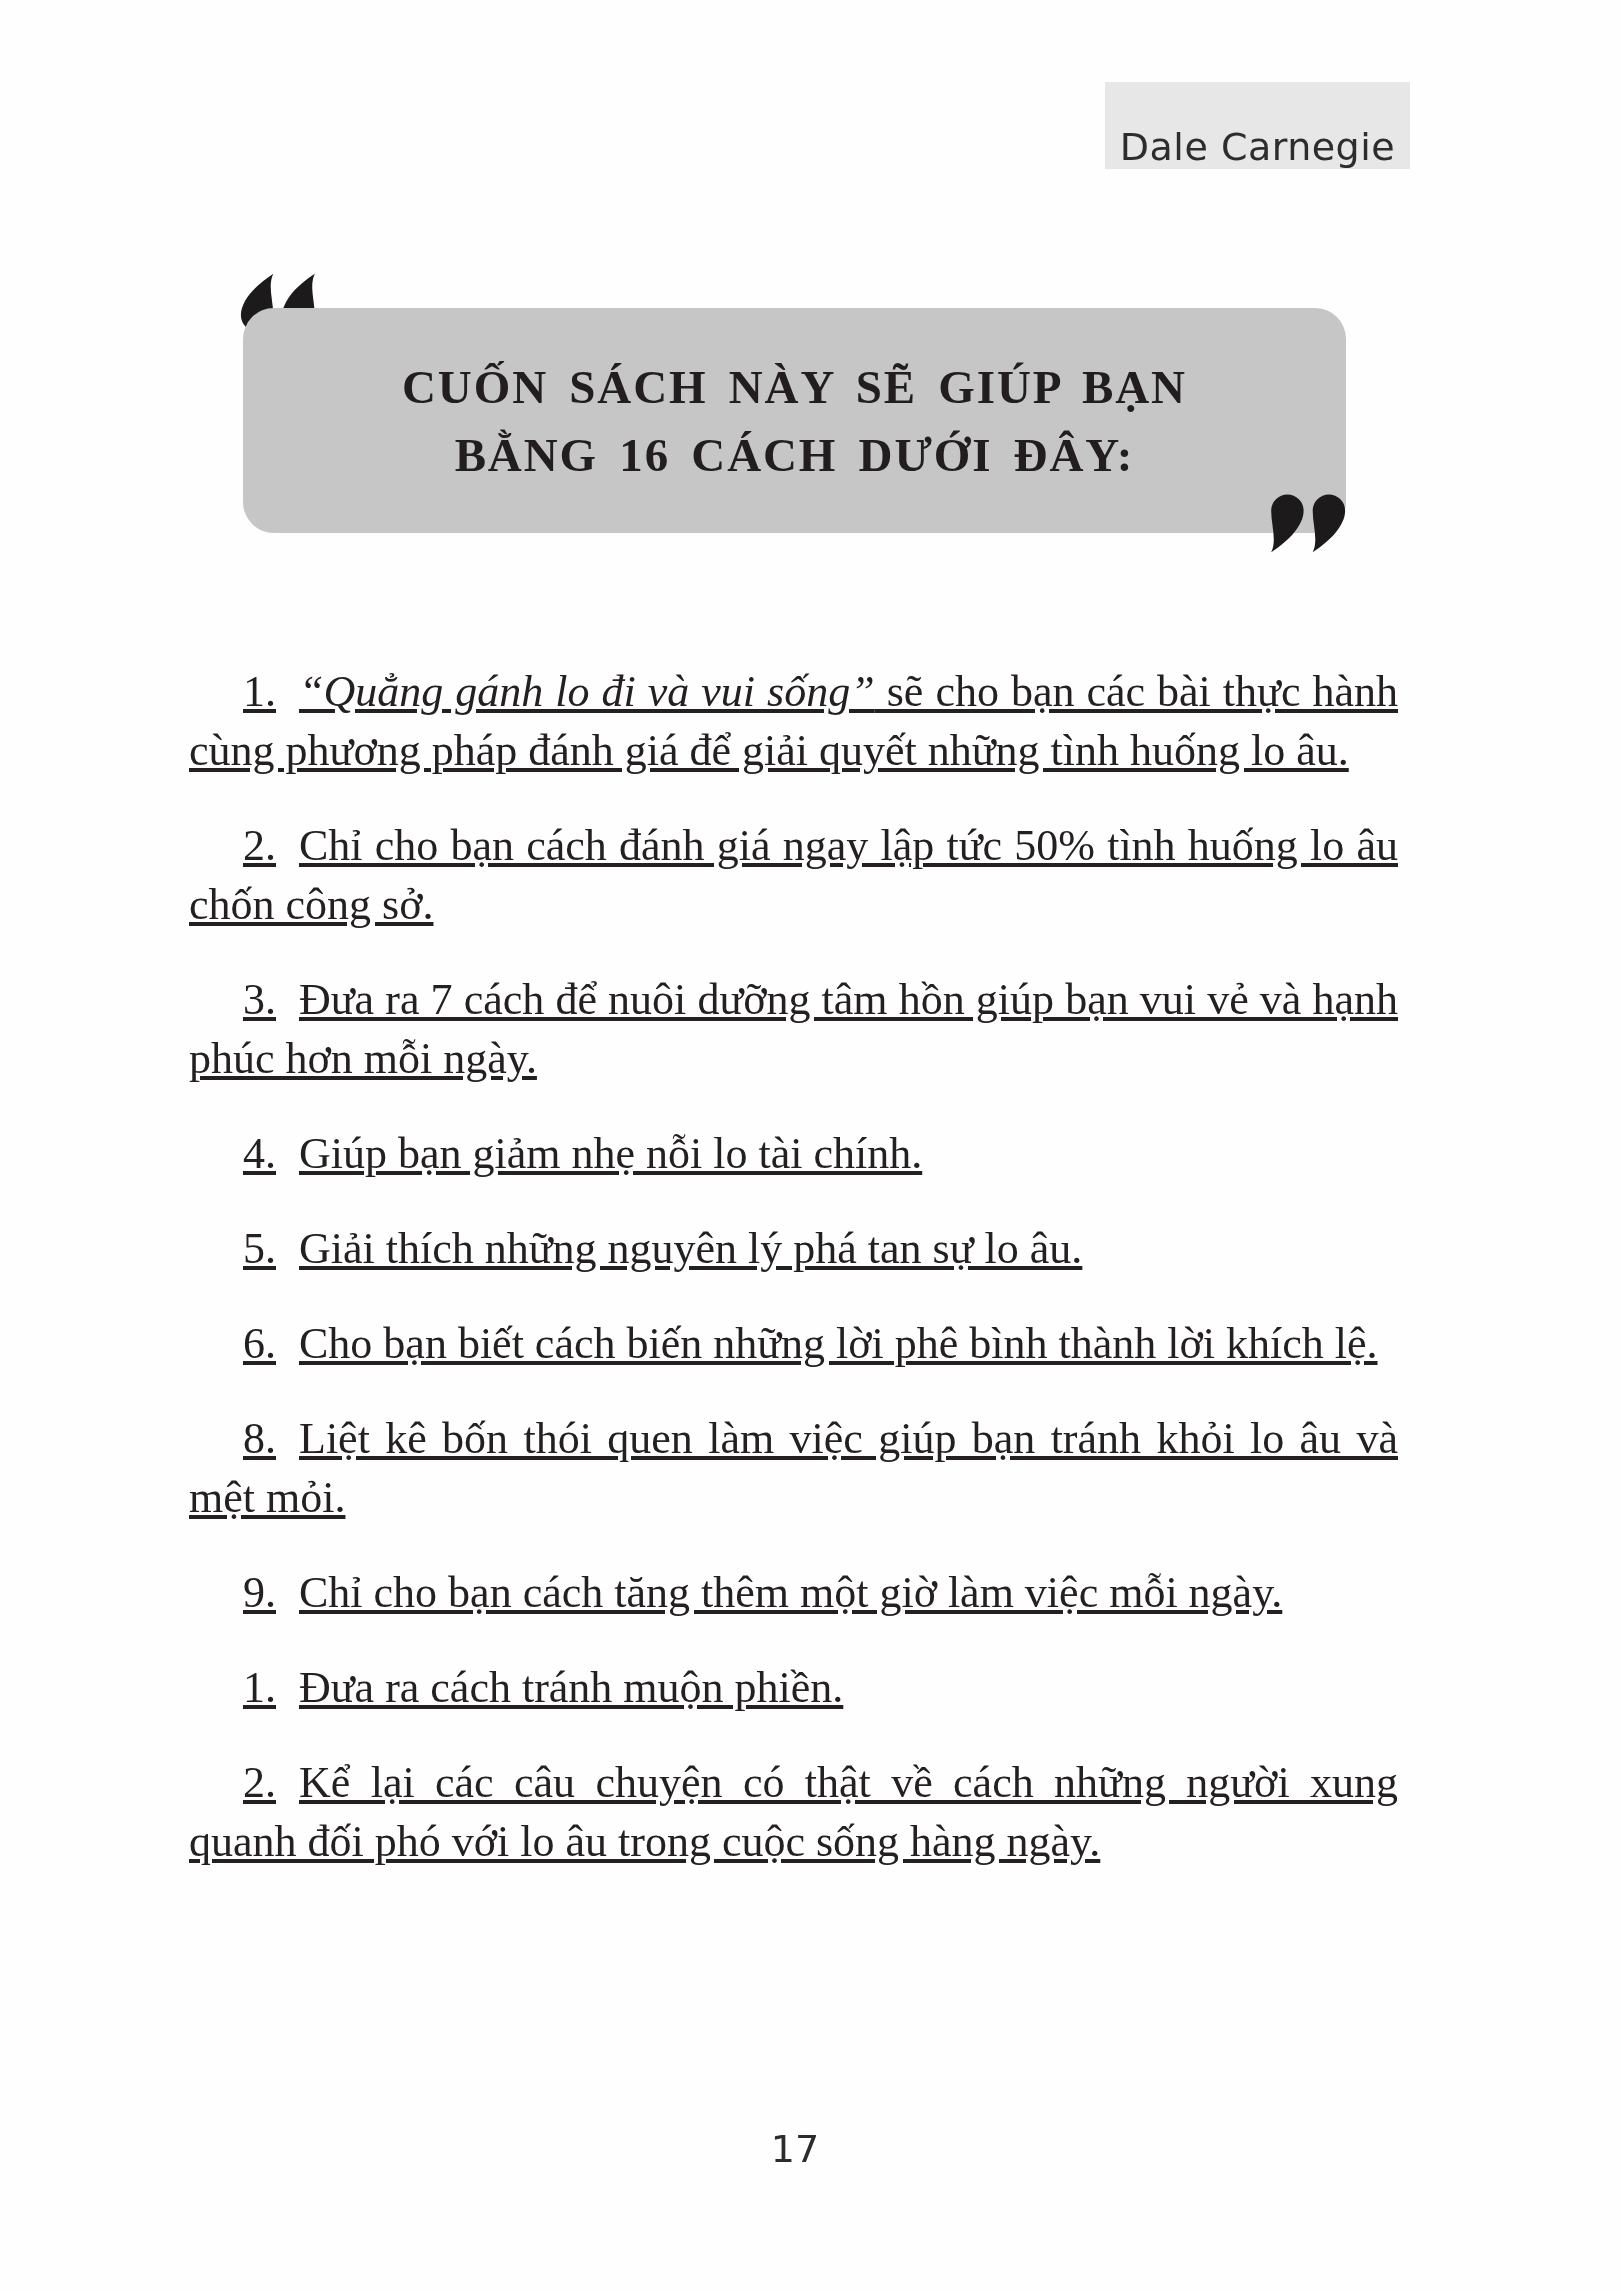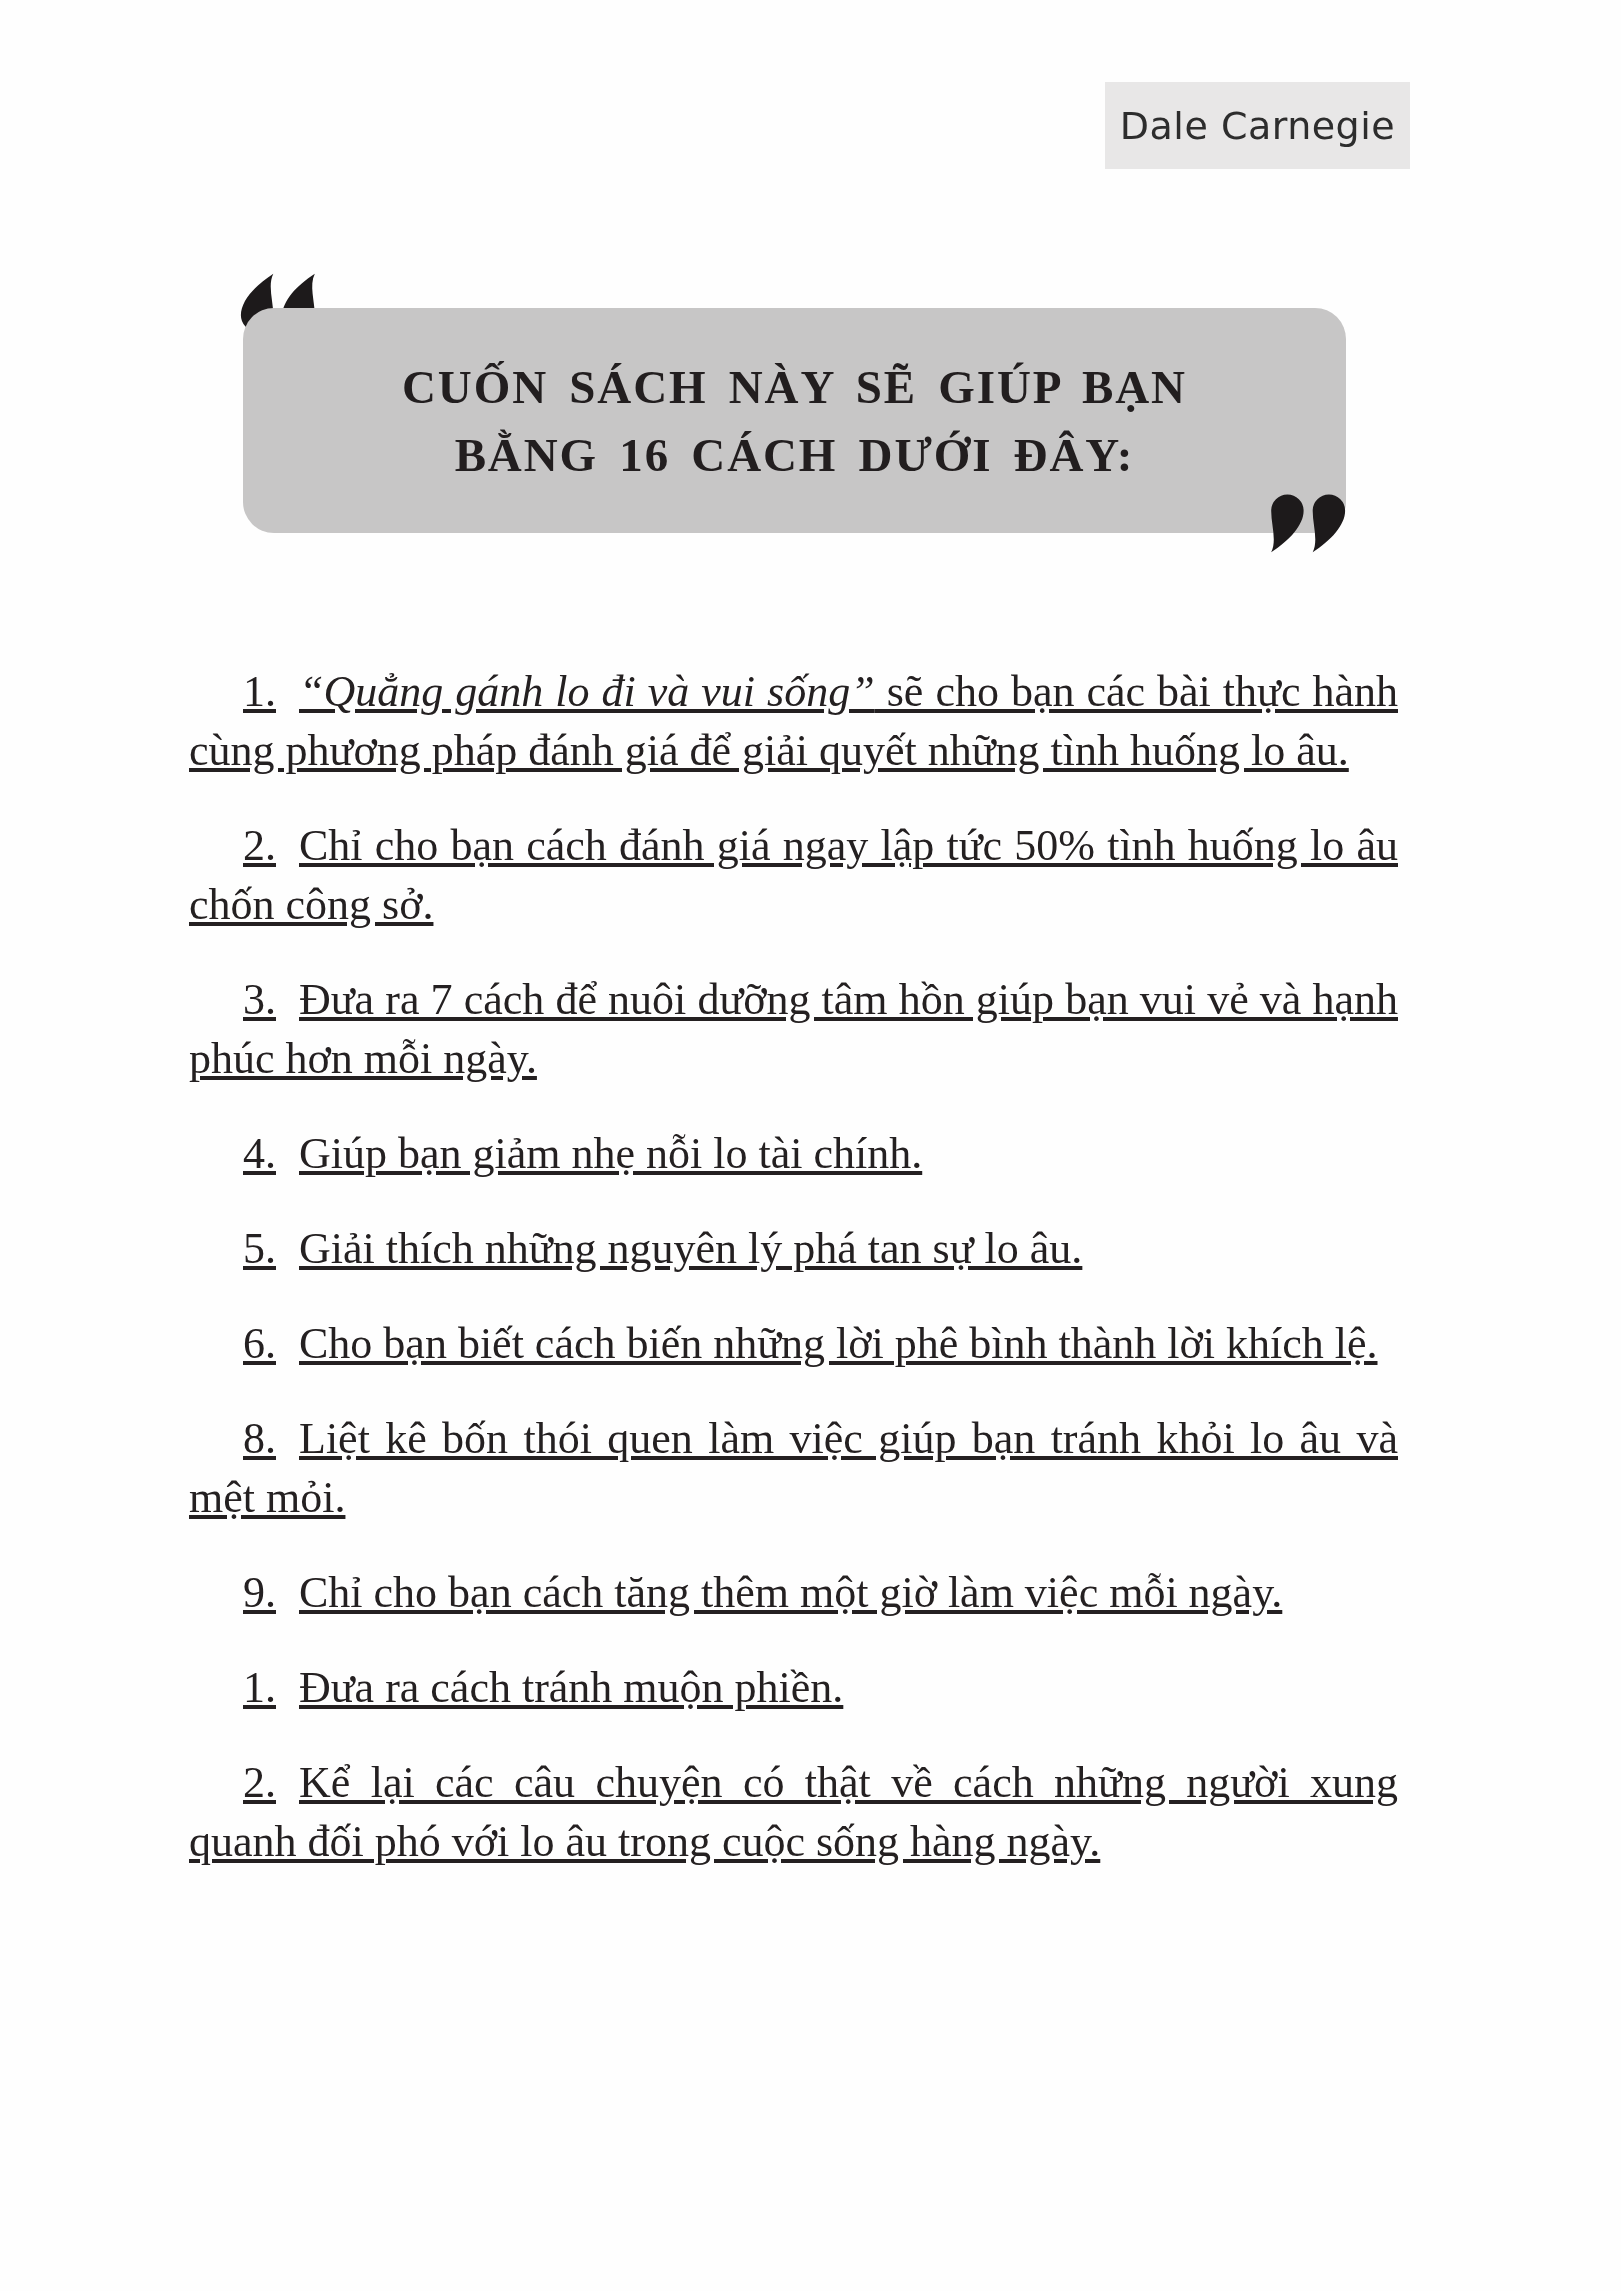--- a/index.html
+++ b/index.html
@@ -8,21 +8,21 @@
     width:1621px;height:2291px;
     background:#fefefe;
     overflow:hidden;
     font-family:"Liberation Serif", serif;
     color:#242021;
   }
   .header-box{
     position:absolute;left:1105px;top:82px;
     width:305px;height:87px;
     background:#e8e7e7;
-    display:flex;align-items:center;justify-content:center;
+    display:flex;align-items:flex-end;justify-content:center;
     font-family:"DejaVu Sans","Liberation Sans",sans-serif;
     font-size:38px;color:#2d2d2d;
     letter-spacing:0.5px;
   }
   .quote-box{
     position:absolute;left:243px;top:308px;
     width:1103px;height:225px;
     background:#c7c6c6;
     border-radius:31px;
     display:flex;flex-direction:column;align-items:center;justify-content:center;
@@ -96,15 +96,16 @@
     <p class="item"><span class="num">3.</span><span>Đưa ra 7 cách để nuôi dưỡng tâm hồn giúp bạn vui vẻ và hạnh phúc hơn mỗi ngày.</span></p>
     <p class="item"><span class="num">4.</span><span>Giúp bạn giảm nhẹ nỗi lo tài chính.</span></p>
     <p class="item"><span class="num">5.</span><span>Giải thích những nguyên lý phá tan sự lo âu.</span></p>
     <p class="item"><span class="num">6.</span><span>Cho bạn biết cách biến những lời phê bình thành lời khích lệ.</span></p>
     <p class="item"><span class="num">8.</span><span>Liệt kê bốn thói quen làm việc giúp bạn tránh khỏi lo âu và mệt mỏi.</span></p>
     <p class="item"><span class="num">9.</span><span>Chỉ cho bạn cách tăng thêm một giờ làm việc mỗi ngày.</span></p>
     <p class="item"><span class="num">1.</span><span>Đưa ra cách tránh muộn phiền.</span></p>
     <p class="item"><span class="num">2.</span><span>Kể lại các câu chuyện có thật về cách những người xung quanh đối phó với lo âu trong cuộc sống hàng ngày.</span></p>
   </div>
 
+  <div class="page-number">17</div>
 
 </div>
 
 
 </body></html>

